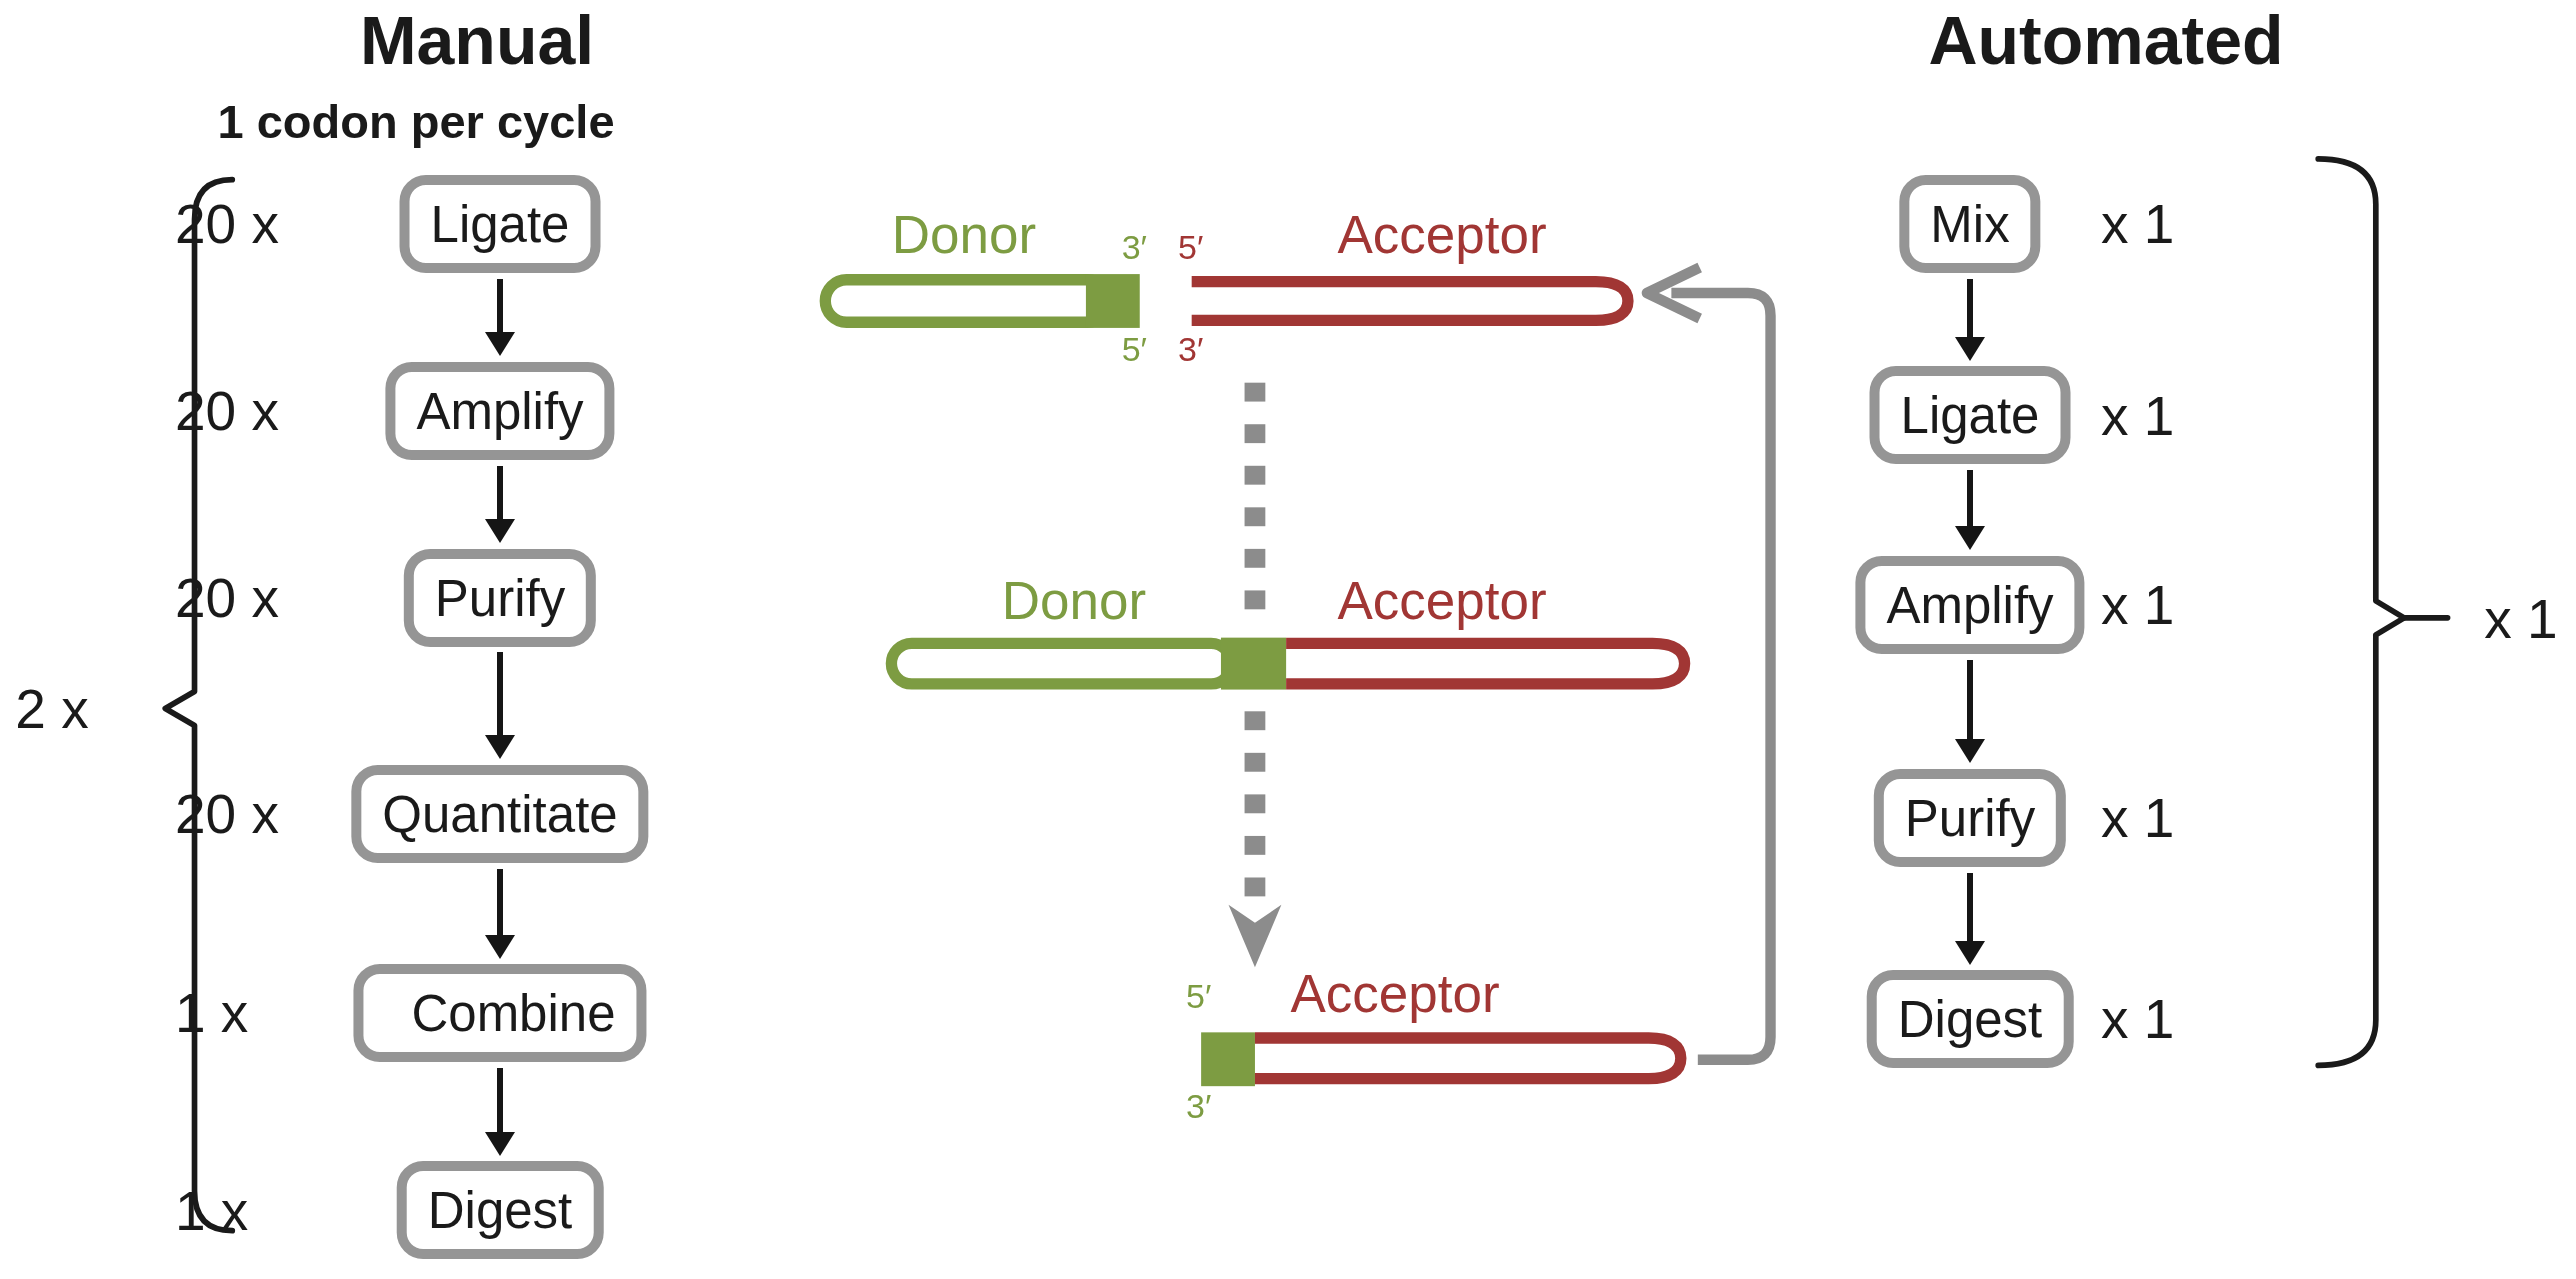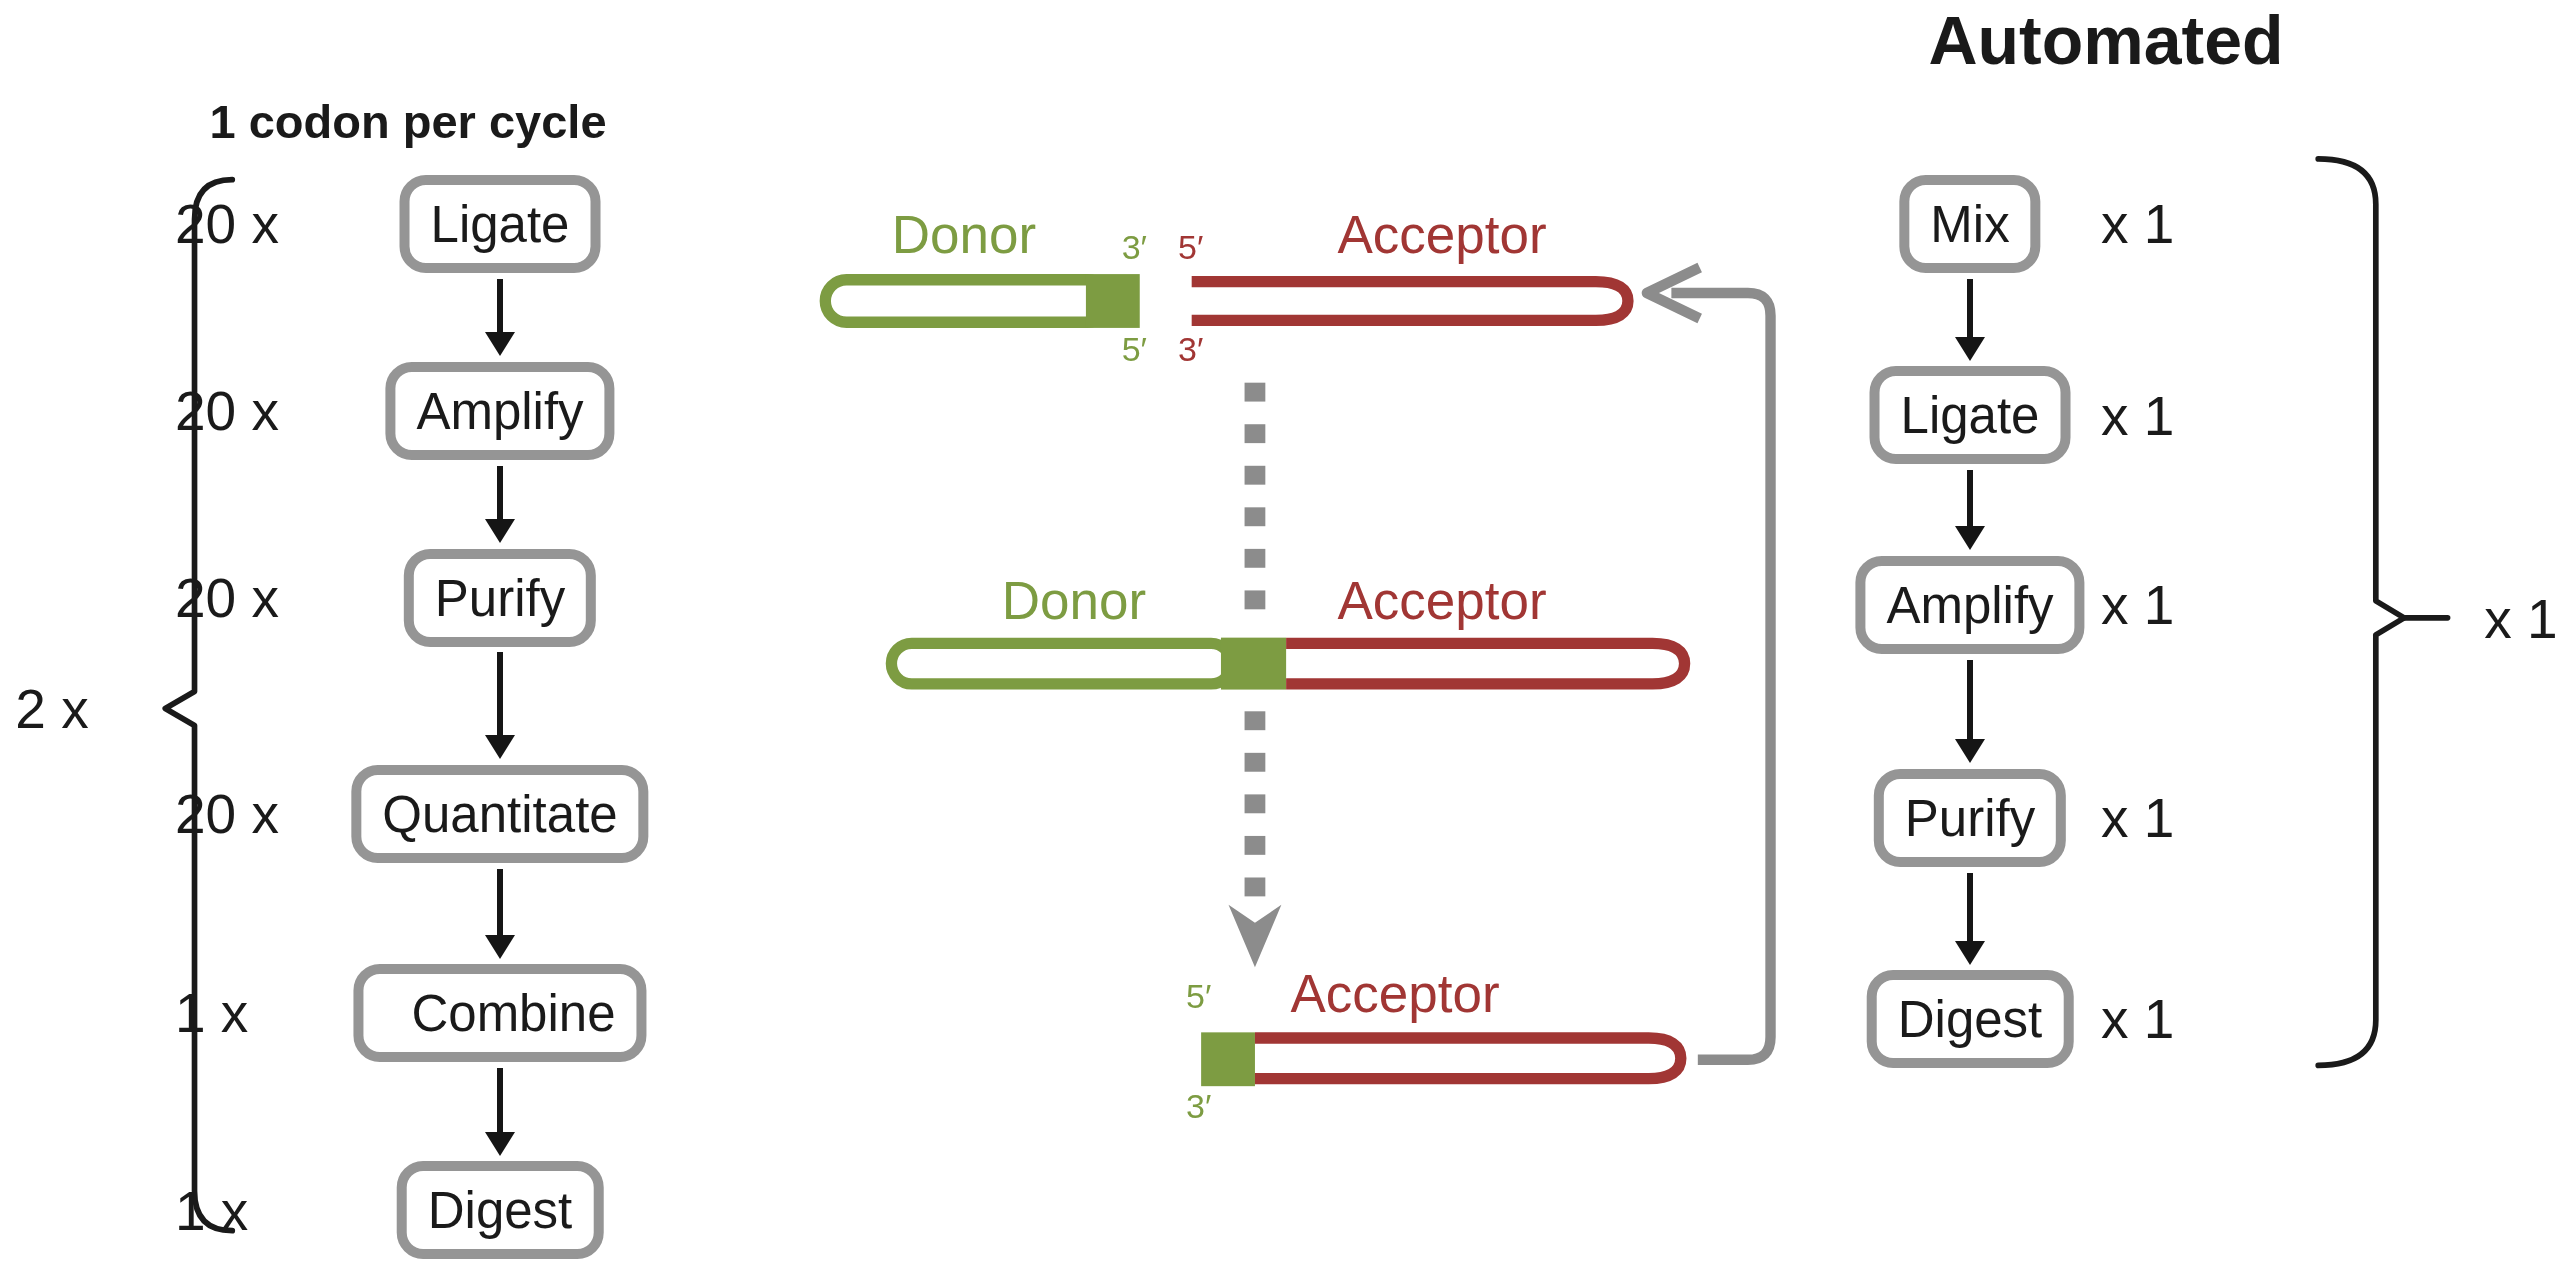--- a/index.html
+++ b/index.html
@@ -12,21 +12,21 @@
     overflow:hidden;
   }
   #art{position:absolute;left:0;top:0;width:2576px;height:1280px;}
   
   .h1{
     position:absolute;transform:translateX(-50%);
     font-size:68px;font-weight:700;line-height:76px;white-space:nowrap;
   }
   .h2{
     position:absolute;transform:translateX(-50%);
-    font-size:47px;font-weight:700;line-height:55px;white-space:nowrap;
+    font-size:47px;font-weight:700;line-height:55px;white-space:nowrap;margin-left:8px;
   }
   .count{
     position:absolute;width:246px;text-align:left;
     font-size:55px;line-height:70px;white-space:nowrap;
   }
   .bracket-label{
     position:absolute;text-align:center;
     font-size:55px;line-height:70px;white-space:nowrap;
   }
   .stepbox{
@@ -108,20 +108,21 @@
       <rect class="gfill" x="1272" y="1093" width="57" height="57"></rect>
       <path class="rstroke" d="M1329 1099 H1746 C1769 1099 1780 1107 1780 1120.5 C1780 1134 1769 1142 1746 1142 H1329"></path>
     </g>
 
     <g class="grayline">
       <path d="M1798 1122 H1851 Q1875 1122 1875 1098 V334 Q1875 310 1851 310 H1770"></path>
       <path d="M1800 283 L1744 310 L1800 337"></path>
     </g>
   </svg>
 
+  <div class="h1" style="left:477px;top:1.9px">Manual</div>
   <div class="h2" style="left:408px;top:94px">1 codon per cycle</div>
   <div class="h1" style="left:2106px;top:1.9px">Automated</div>
 
   <div class="bracket-label" style="left:0px;top:674px;width:104px">2 x</div>
   <div class="bracket-label" style="left:2455px;top:584px;width:132px">x 1</div>
 
   <div id="manual-steps">
       <div class="count" style="left: 175px; top: 189px;">20 x</div>
       <div class="stepbox" style="left: 500px; top: 175px;">Ligate</div>
       <div class="vararrow" style="left: 485px; top: 279px; height: 77px;">

